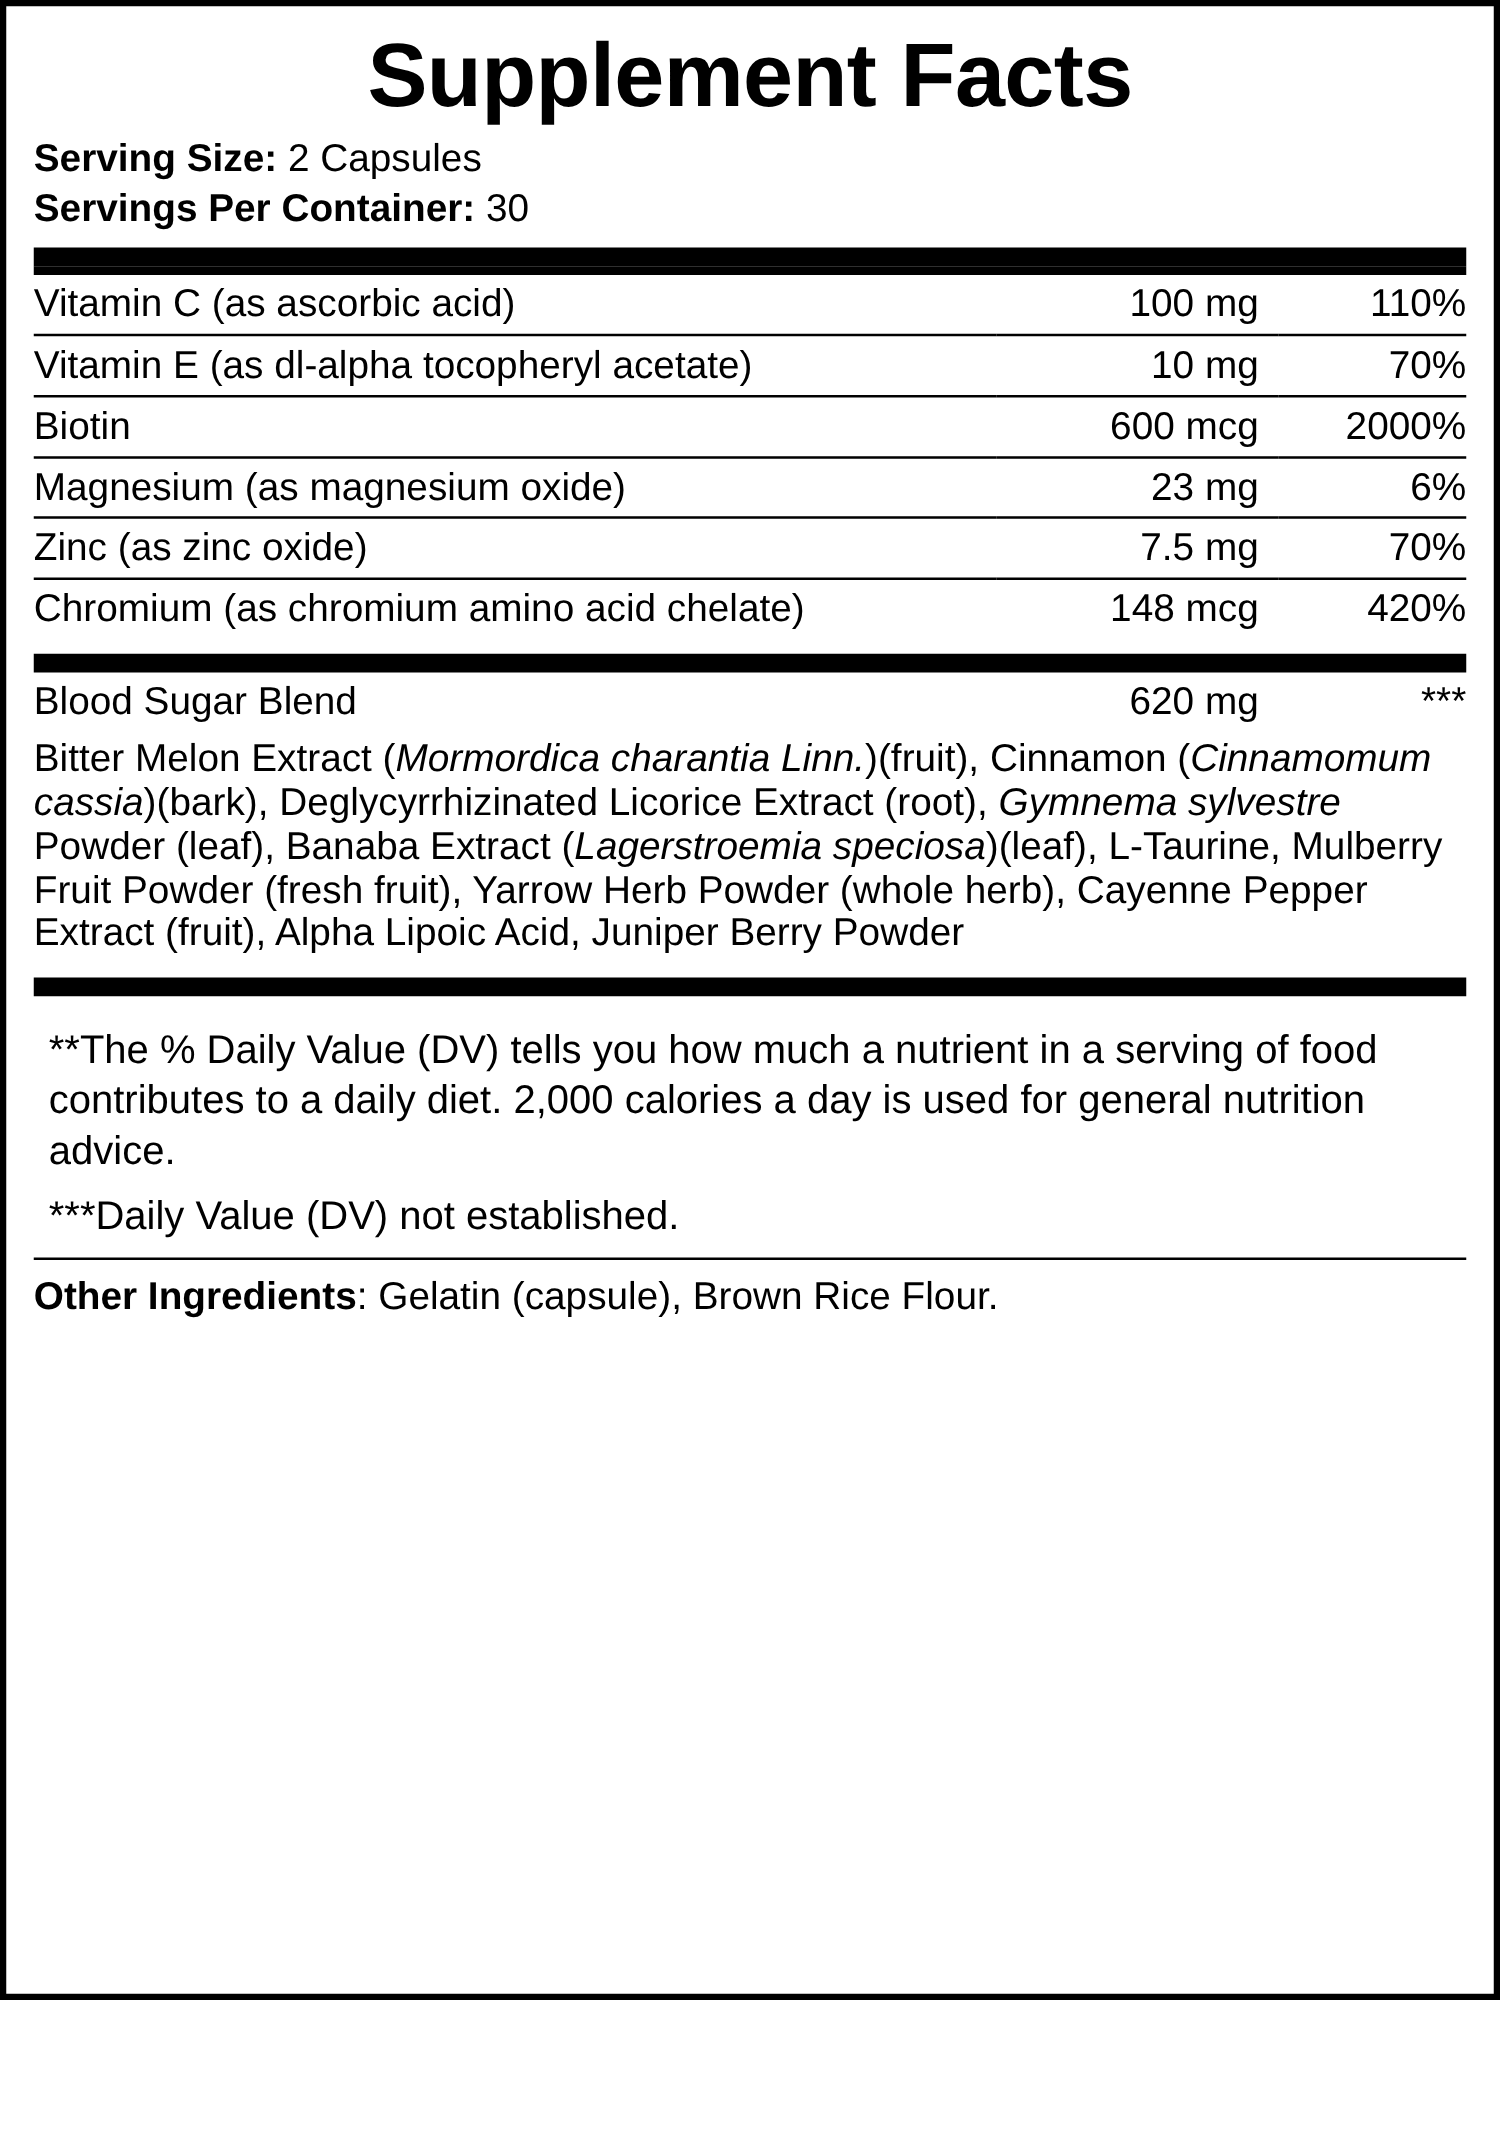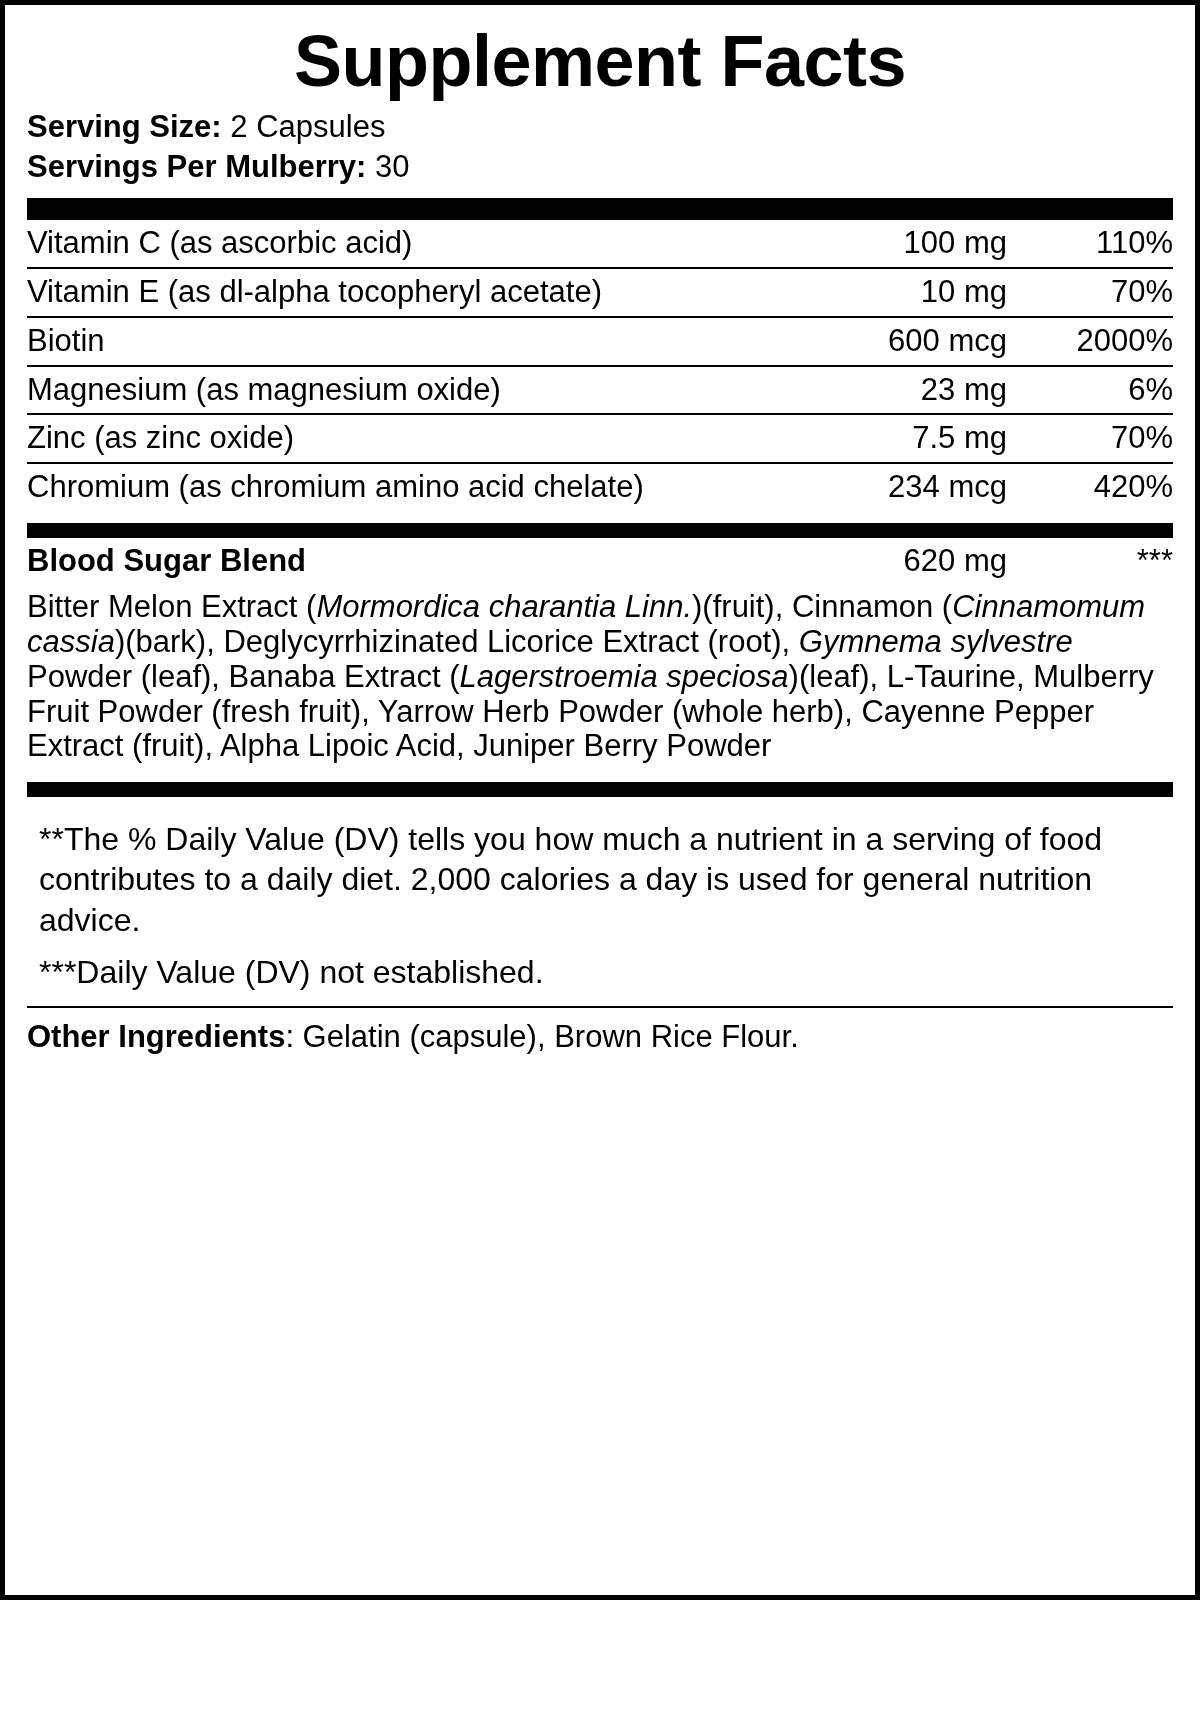--- a/index.html
+++ b/index.html
@@ -71,21 +71,21 @@
   .head-row td {
     font-weight: bold;
     font-size: 31px;
     padding-bottom: 8px;
     padding-top: 10px;
   }
   .row-sep {
     border-top: 2px solid #000;
   }
   .blend-name {
-    font-weight: bold;
+    font-weight: normal;
     font-size: 33px;
     margin-left: 29px;
   }
   .blend-stars {
     font-size: 31px;
     vertical-align: top;
   }
   .blend-body {
     font-size: 30.5px;
     line-height: 1.37;
@@ -114,21 +114,21 @@
 
 <div class="panel">
 
   <div class="title">Supplement Facts</div>
 
   <div class="serving-line">
     <span class="lbl">Serving Size:</span>
     <span>2 Capsules</span>
   </div>
   <div class="serving-line">
-    <span class="lbl">Servings Per Mulberry:</span>
+    <span class="lbl">Servings Per Container:</span>
     <span>30</span>
   </div>
 
   <div class="rule-thick"></div>
 
 
   <div class="rule-medium"></div>
 
   <table class="facts">
     <tbody id="nutrient-rows">
@@ -152,21 +152,21 @@
           <td class="col-amt">23 mg</td>
           <td class="col-dv">6%</td>
         </tr>
         <tr class="row-sep">
           <td class="col-name">Zinc (as zinc oxide)</td>
           <td class="col-amt">7.5 mg</td>
           <td class="col-dv">70%</td>
         </tr>
         <tr class="row-sep">
           <td class="col-name">Chromium  (as chromium amino acid chelate)</td>
-          <td class="col-amt">234 mcg</td>
+          <td class="col-amt">148 mcg</td>
           <td class="col-dv">420%</td>
         </tr>
       </tbody>
   </table>
 
   <div class="rule-thick"></div>
 
   <table class="facts">
     <tbody>
         <tr>

